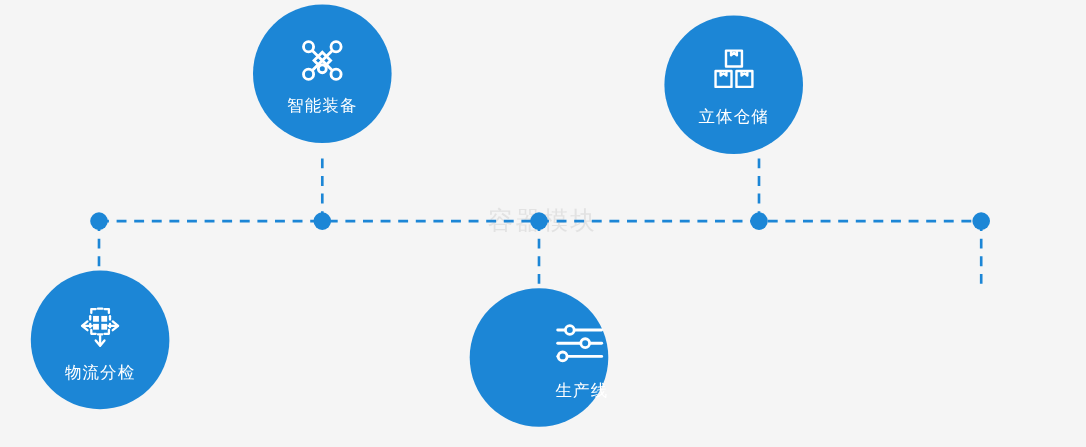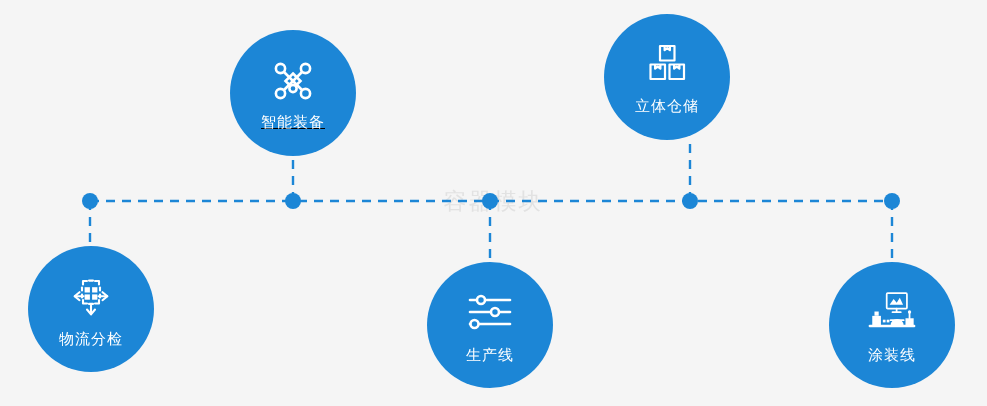--- a/index.html
+++ b/index.html
@@ -70,24 +70,24 @@
   }
   .node .node-label {
     color: #ffffff;
     font-size: 15px;
     line-height: 1;
     letter-spacing: 1px;
     white-space: nowrap;
   }
 
   
-  #node-zhinengzhuangbei { left: 230px;  top: 30px; text-decoration: underline;  }
+  #node-zhinengzhuangbei { left: 230px;  top: 4px;  }
   #node-liticangchu      { left: 604px;  top: 14px;  }
   #node-wuliufenjian     { left: 28px;   top: 246px; }
-  #node-shengchanxian    { left: 427px;  top: 262px; }
+  #node-shengchanxian    { left: 427px;  top: 262px; align-items: flex-end; }
   #node-tuzhuangxian     { left: 829px;  top: 262px; }
 
   
   .node.bottom .icon-wrap { margin-bottom: 12px; }
 </style>
 </head>
 <body>
 
 <div id="stage">
 
@@ -192,40 +192,14 @@
         <line x1="5" y1="20" x2="45" y2="20"></line>
         <circle cx="30" cy="20" r="4" fill="#1c86d6"></circle>
 
         <line x1="5" y1="32" x2="45" y2="32"></line>
         <circle cx="9.5" cy="32" r="4" fill="#1c86d6"></circle>
       </svg>
     </span>
     <span class="node-label">生产线</span>
   </div>
 
-  <div class="node bottom" id="node-tuzhuangxian">
-    <span class="icon-wrap">
-      <svg width="54" height="44" viewBox="0 0 54 44" fill="none" stroke="#ffffff" stroke-width="1.8" stroke-linejoin="round" stroke-linecap="round">
-
-        <rect x="21.5" y="2.5" width="21" height="16" rx="1"></rect>
-        <path d="M24.5 14.5 l4.2 -6 l3.2 4 l3.2 -5.4 l3.4 7.4 z" fill="#ffffff" stroke="none"></path>
-        <path d="M31.8 18.5 v3.5"></path>
-        <path d="M27.5 22.2 h8.6"></path>
-
-        <path d="M4 36.5 H50" stroke-width="2.6"></path>
-
-        <path d="M25.5 36 a6.8 6.8 0 0 1 13.6 0 z" fill="#ffffff" stroke="none"></path>
-        <path d="M25.5 30.5 h13.6"></path>
-
-        <rect x="6.5" y="26" width="9" height="10" fill="#ffffff" stroke="none"></rect>
-        <rect x="8.8" y="21.5" width="4.4" height="4.4" fill="#ffffff" stroke="none"></rect>
-        <rect x="17.5" y="30" width="2.8" height="2.8" fill="#ffffff" stroke="none"></rect>
-        <rect x="21.5" y="30" width="2.8" height="2.8" fill="#ffffff" stroke="none"></rect>
-
-        <rect x="41" y="28.5" width="8.5" height="7.5" fill="#ffffff" stroke="none"></rect>
-        <path d="M45.2 28.5 v-5"></path>
-        <circle cx="45.2" cy="22" r="1.7" fill="#ffffff" stroke="none"></circle>
-      </svg>
-    </span>
-    <span class="node-label">涂装线</span>
-  </div>
 
 </div>
 
 </body></html>

